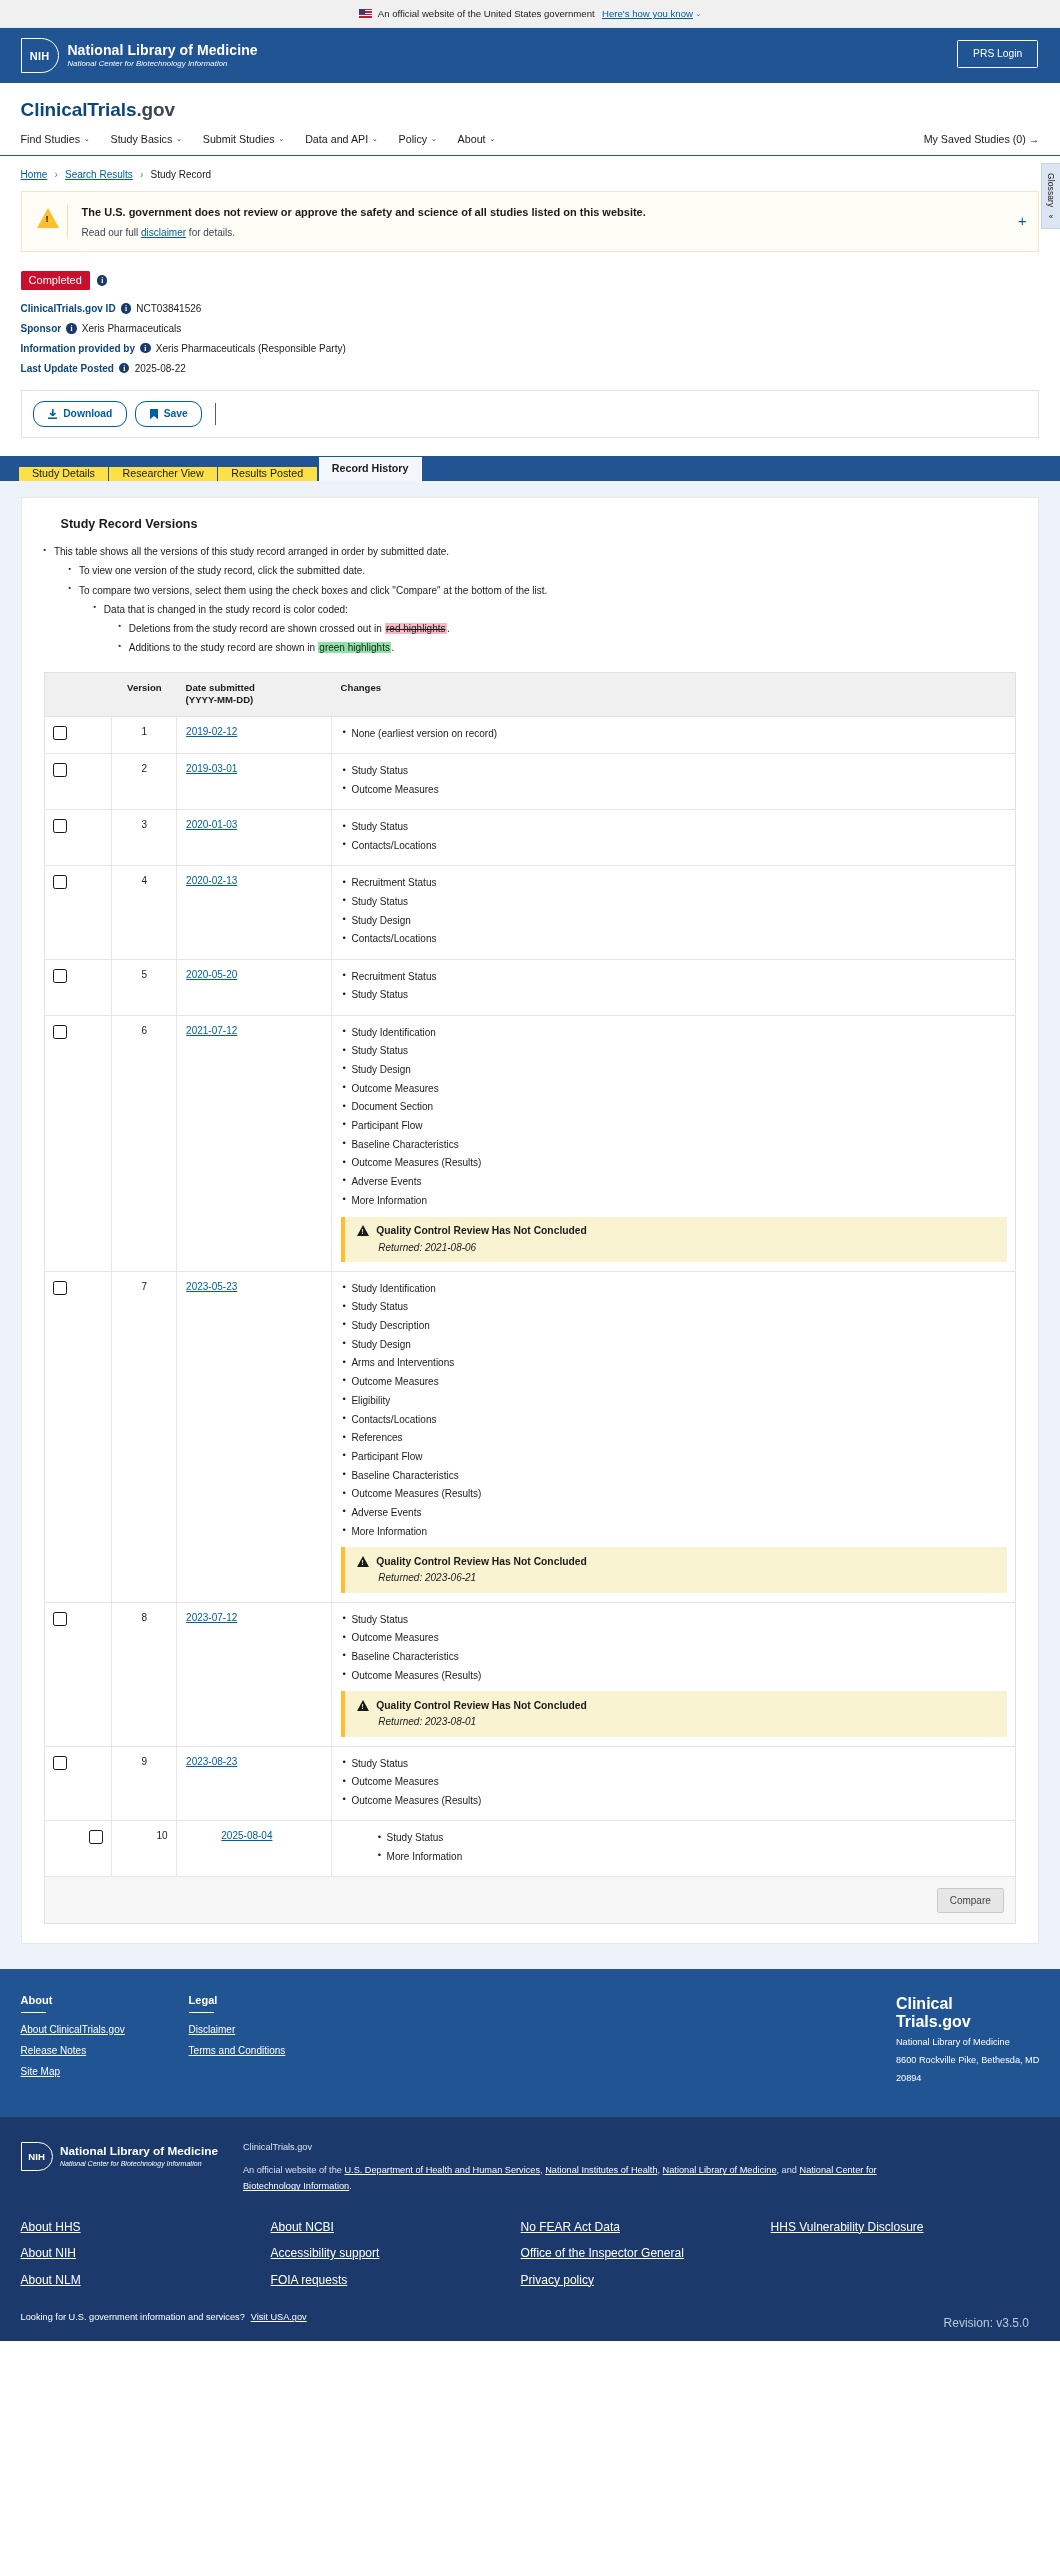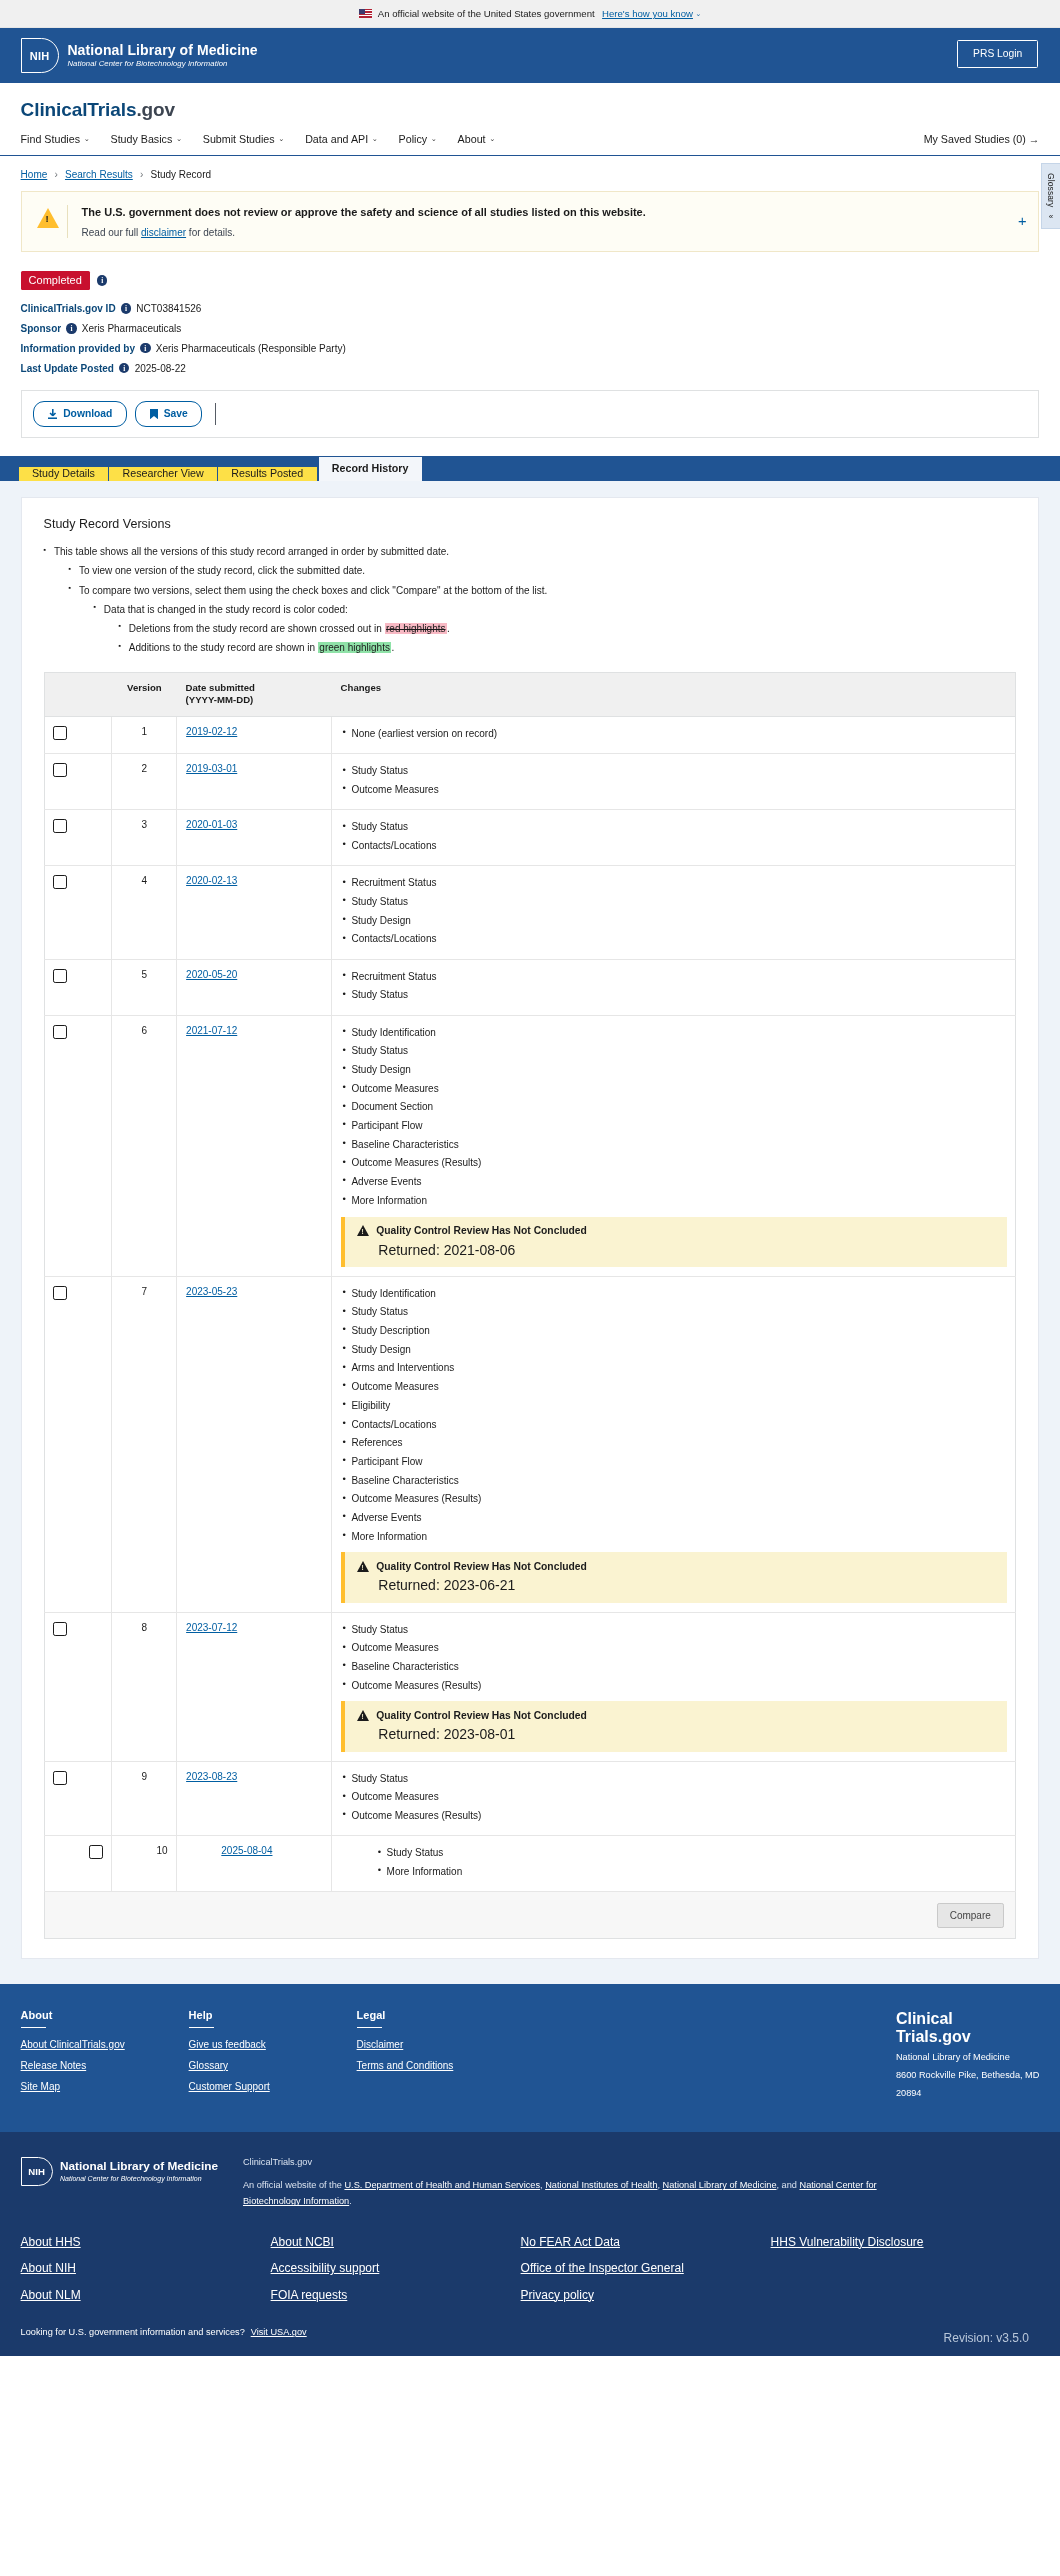--- a/index.html
+++ b/index.html
@@ -259,21 +259,21 @@
   .panel {
     background: #eef3f9;
     padding: 16px 20.6px 25px 20.6px;
   }
   .card {
     background: #fff;
     border: 0.7px solid #e4e8ef;
     padding: 19px 22px 19px 22px;
   }
   .card h2 {
-    font-size: 12.5px; font-weight: normal; color: #1b1b1b; margin-bottom: 13.3px;
+    font-size: 12.5px; font-weight: bold; color: #1b1b1b; margin-bottom: 13.3px; margin-left: 17px;
   }
   .intro-list { font-size: 10px; color: #1b1b1b; line-height: 1.55; }
   .intro-list ul { list-style: none; }
   .intro-list li {
     position: relative; padding-left: 10.3px; margin-bottom: 3.7px;
   }
   .intro-list li::before {
     content: "\25AA";
     position: absolute; left: 0; top: -0.7px;
     font-size: 7.4px; color: #1b1b1b;
@@ -352,21 +352,21 @@
     border-left: 6.6px solid transparent;
     border-right: 6.6px solid transparent;
     border-bottom: 11.8px solid #1b1b1b;
     position: relative; flex-shrink: 0;
   }
   .qc-tri::after {
     content: "!";
     position: absolute; left: -1.5px; top: 3.7px;
     color: #faf3d1; font-weight: bold; font-size: 6.6px; line-height: 1;
   }
-  .qc-sub { font-size: 14px; color: #1b1b1b; margin-top: 5.2px; margin-left: 21.4px; }
+  .qc-sub { font-size: 10px; color: #1b1b1b; margin-top: 5.2px; margin-left: 21.4px; font-style: italic; }
   tr.footer-row td {
     background: #f7f7f7;
     border-right: none;
     border-bottom: none;
     padding: 10.3px 11.8px;
   }
   .btn-compare {
     float: right;
     background: #e6e6e6;
     border: 0.7px solid #c9c9c9;
@@ -823,27 +823,20 @@
 <div class="footer-main">
   <div class="footer-cols">
     <div class="fcol">
       <h3>About</h3>
       <div class="rule"></div>
       <a>About ClinicalTrials.gov</a>
       <a>Release Notes</a>
       <a>Site Map</a>
     </div>
     <div class="fcol">
-      <h3>Help</h3>
-      <div class="rule"></div>
-      <a>Give us feedback</a>
-      <a>Glossary</a>
-      <a>Customer Support</a>
-    </div>
-    <div class="fcol">
       <h3>Legal</h3>
       <div class="rule"></div>
       <a>Disclaimer</a>
       <a>Terms and Conditions</a>
     </div>
   </div>
   <div class="footer-brand">
     <div class="fb1">Clinical</div>
     <div class="fb1">Trials.gov</div>
     <div class="fb2">National Library of Medicine</div>

